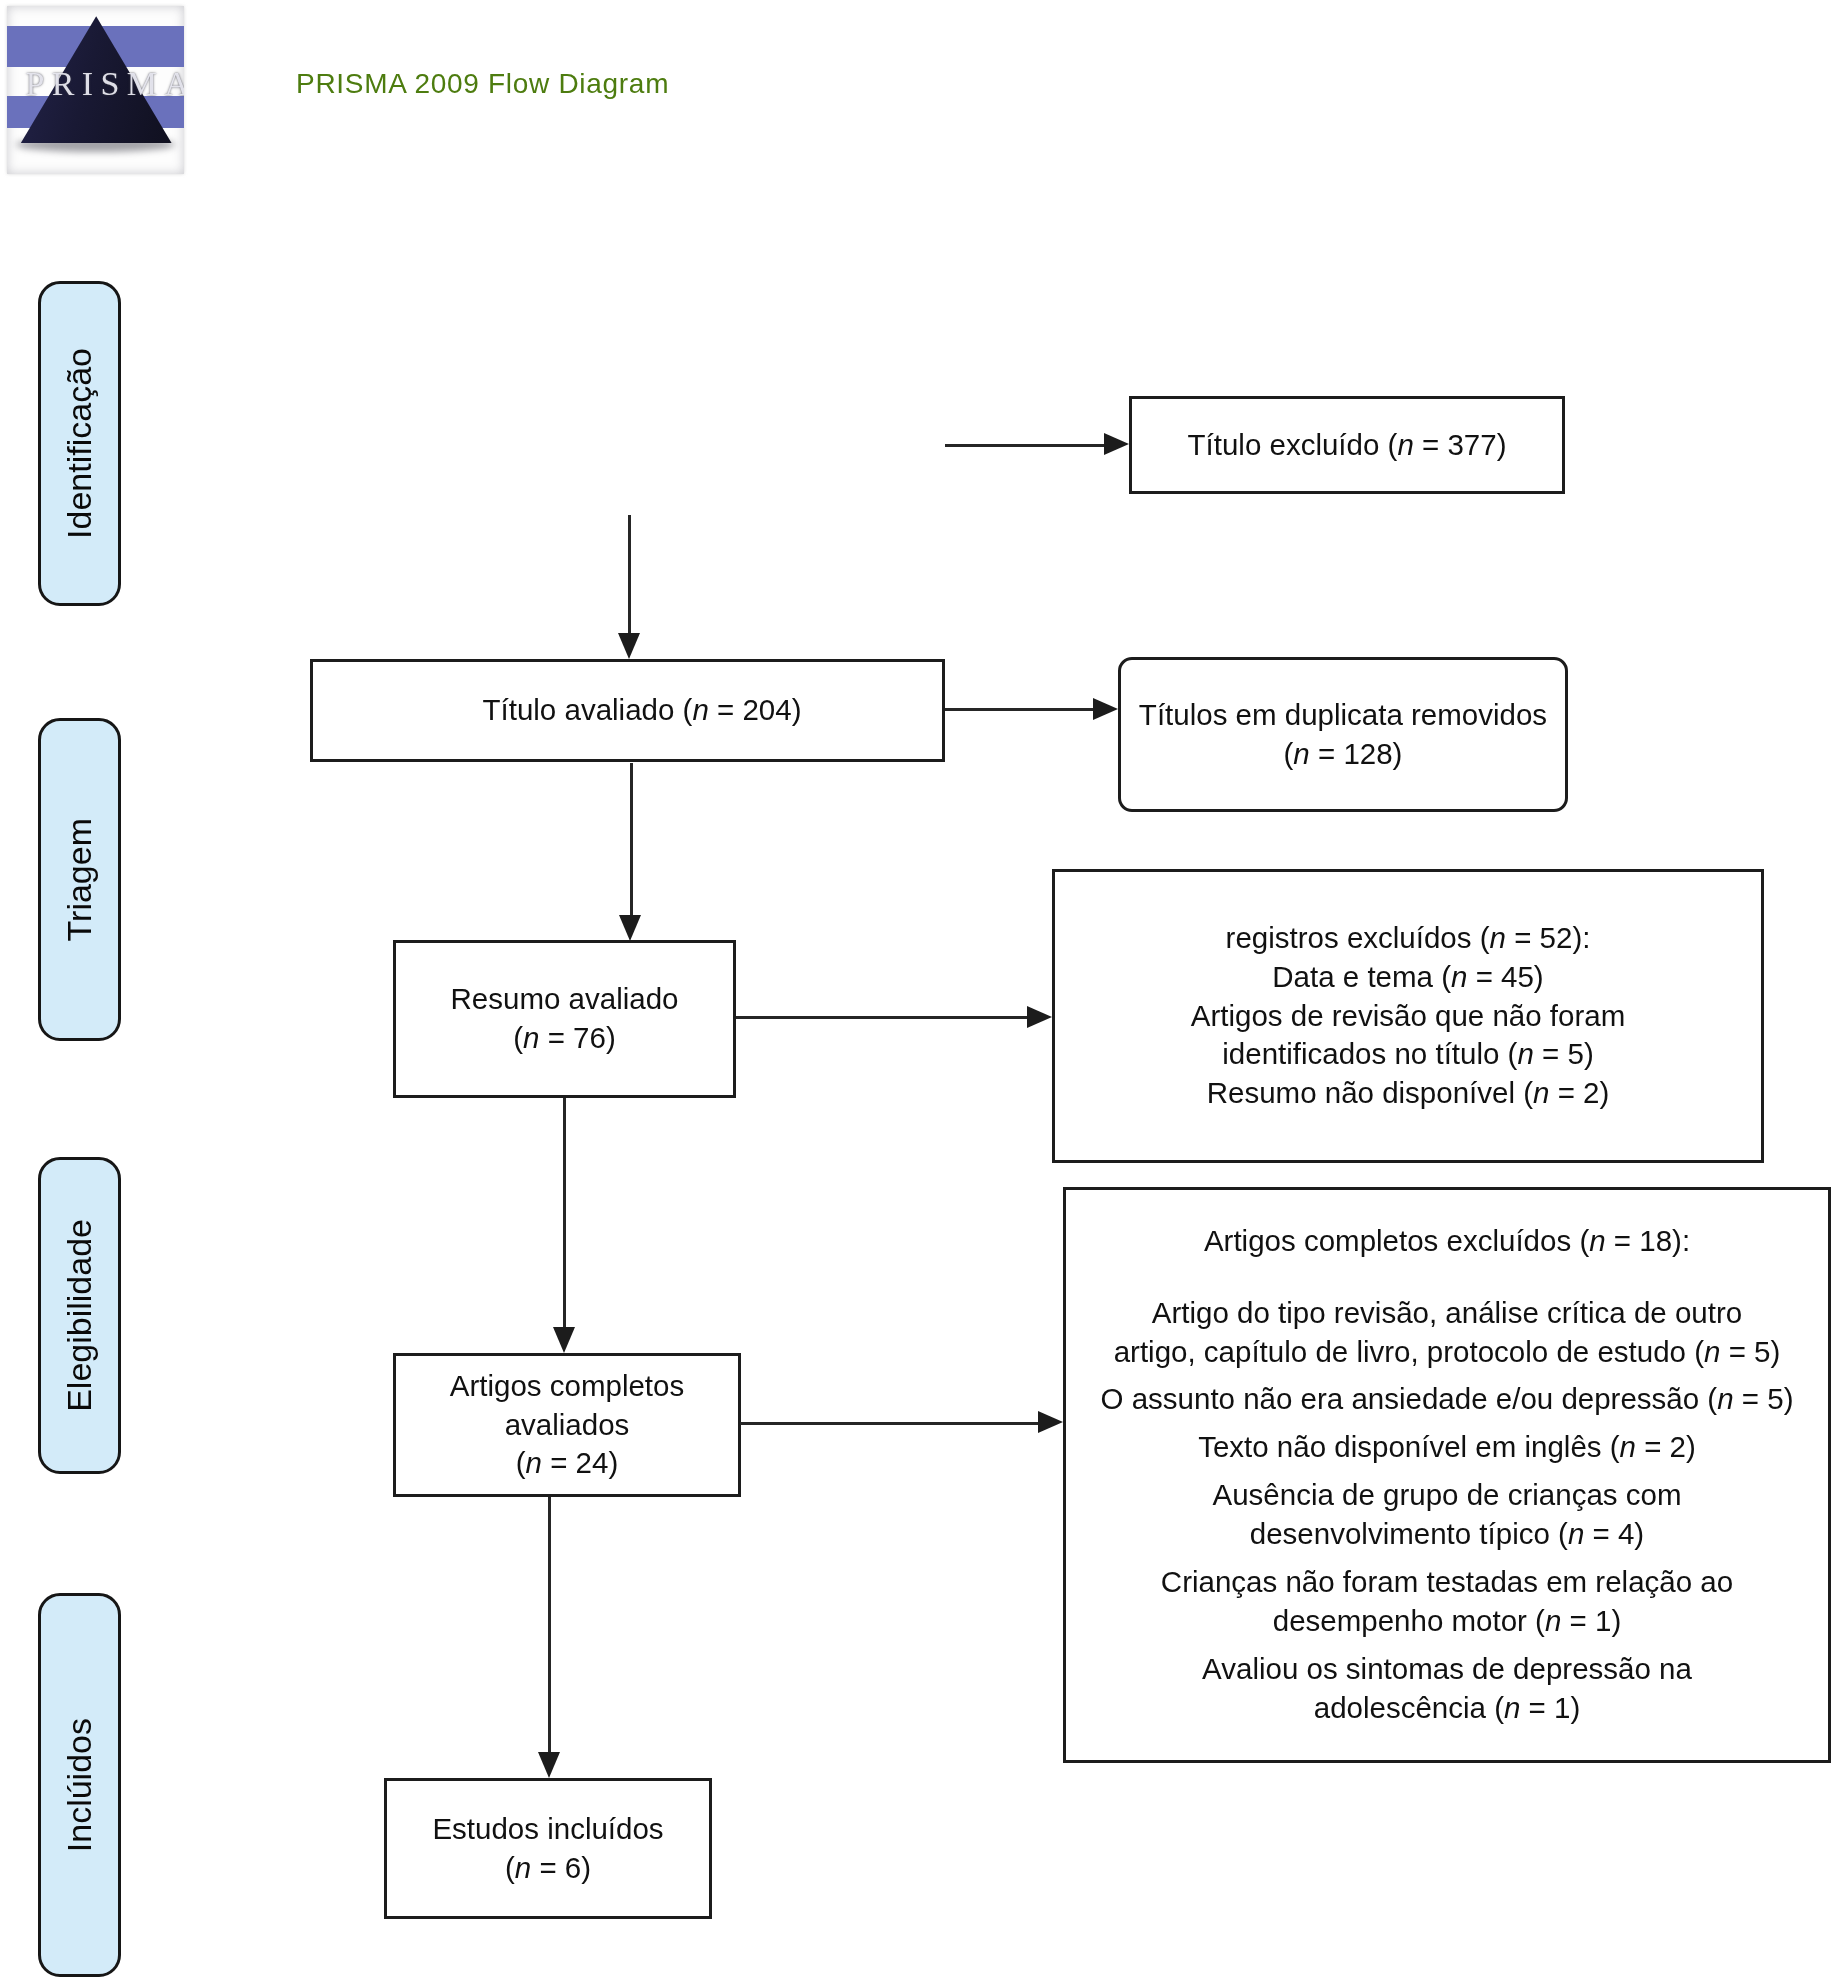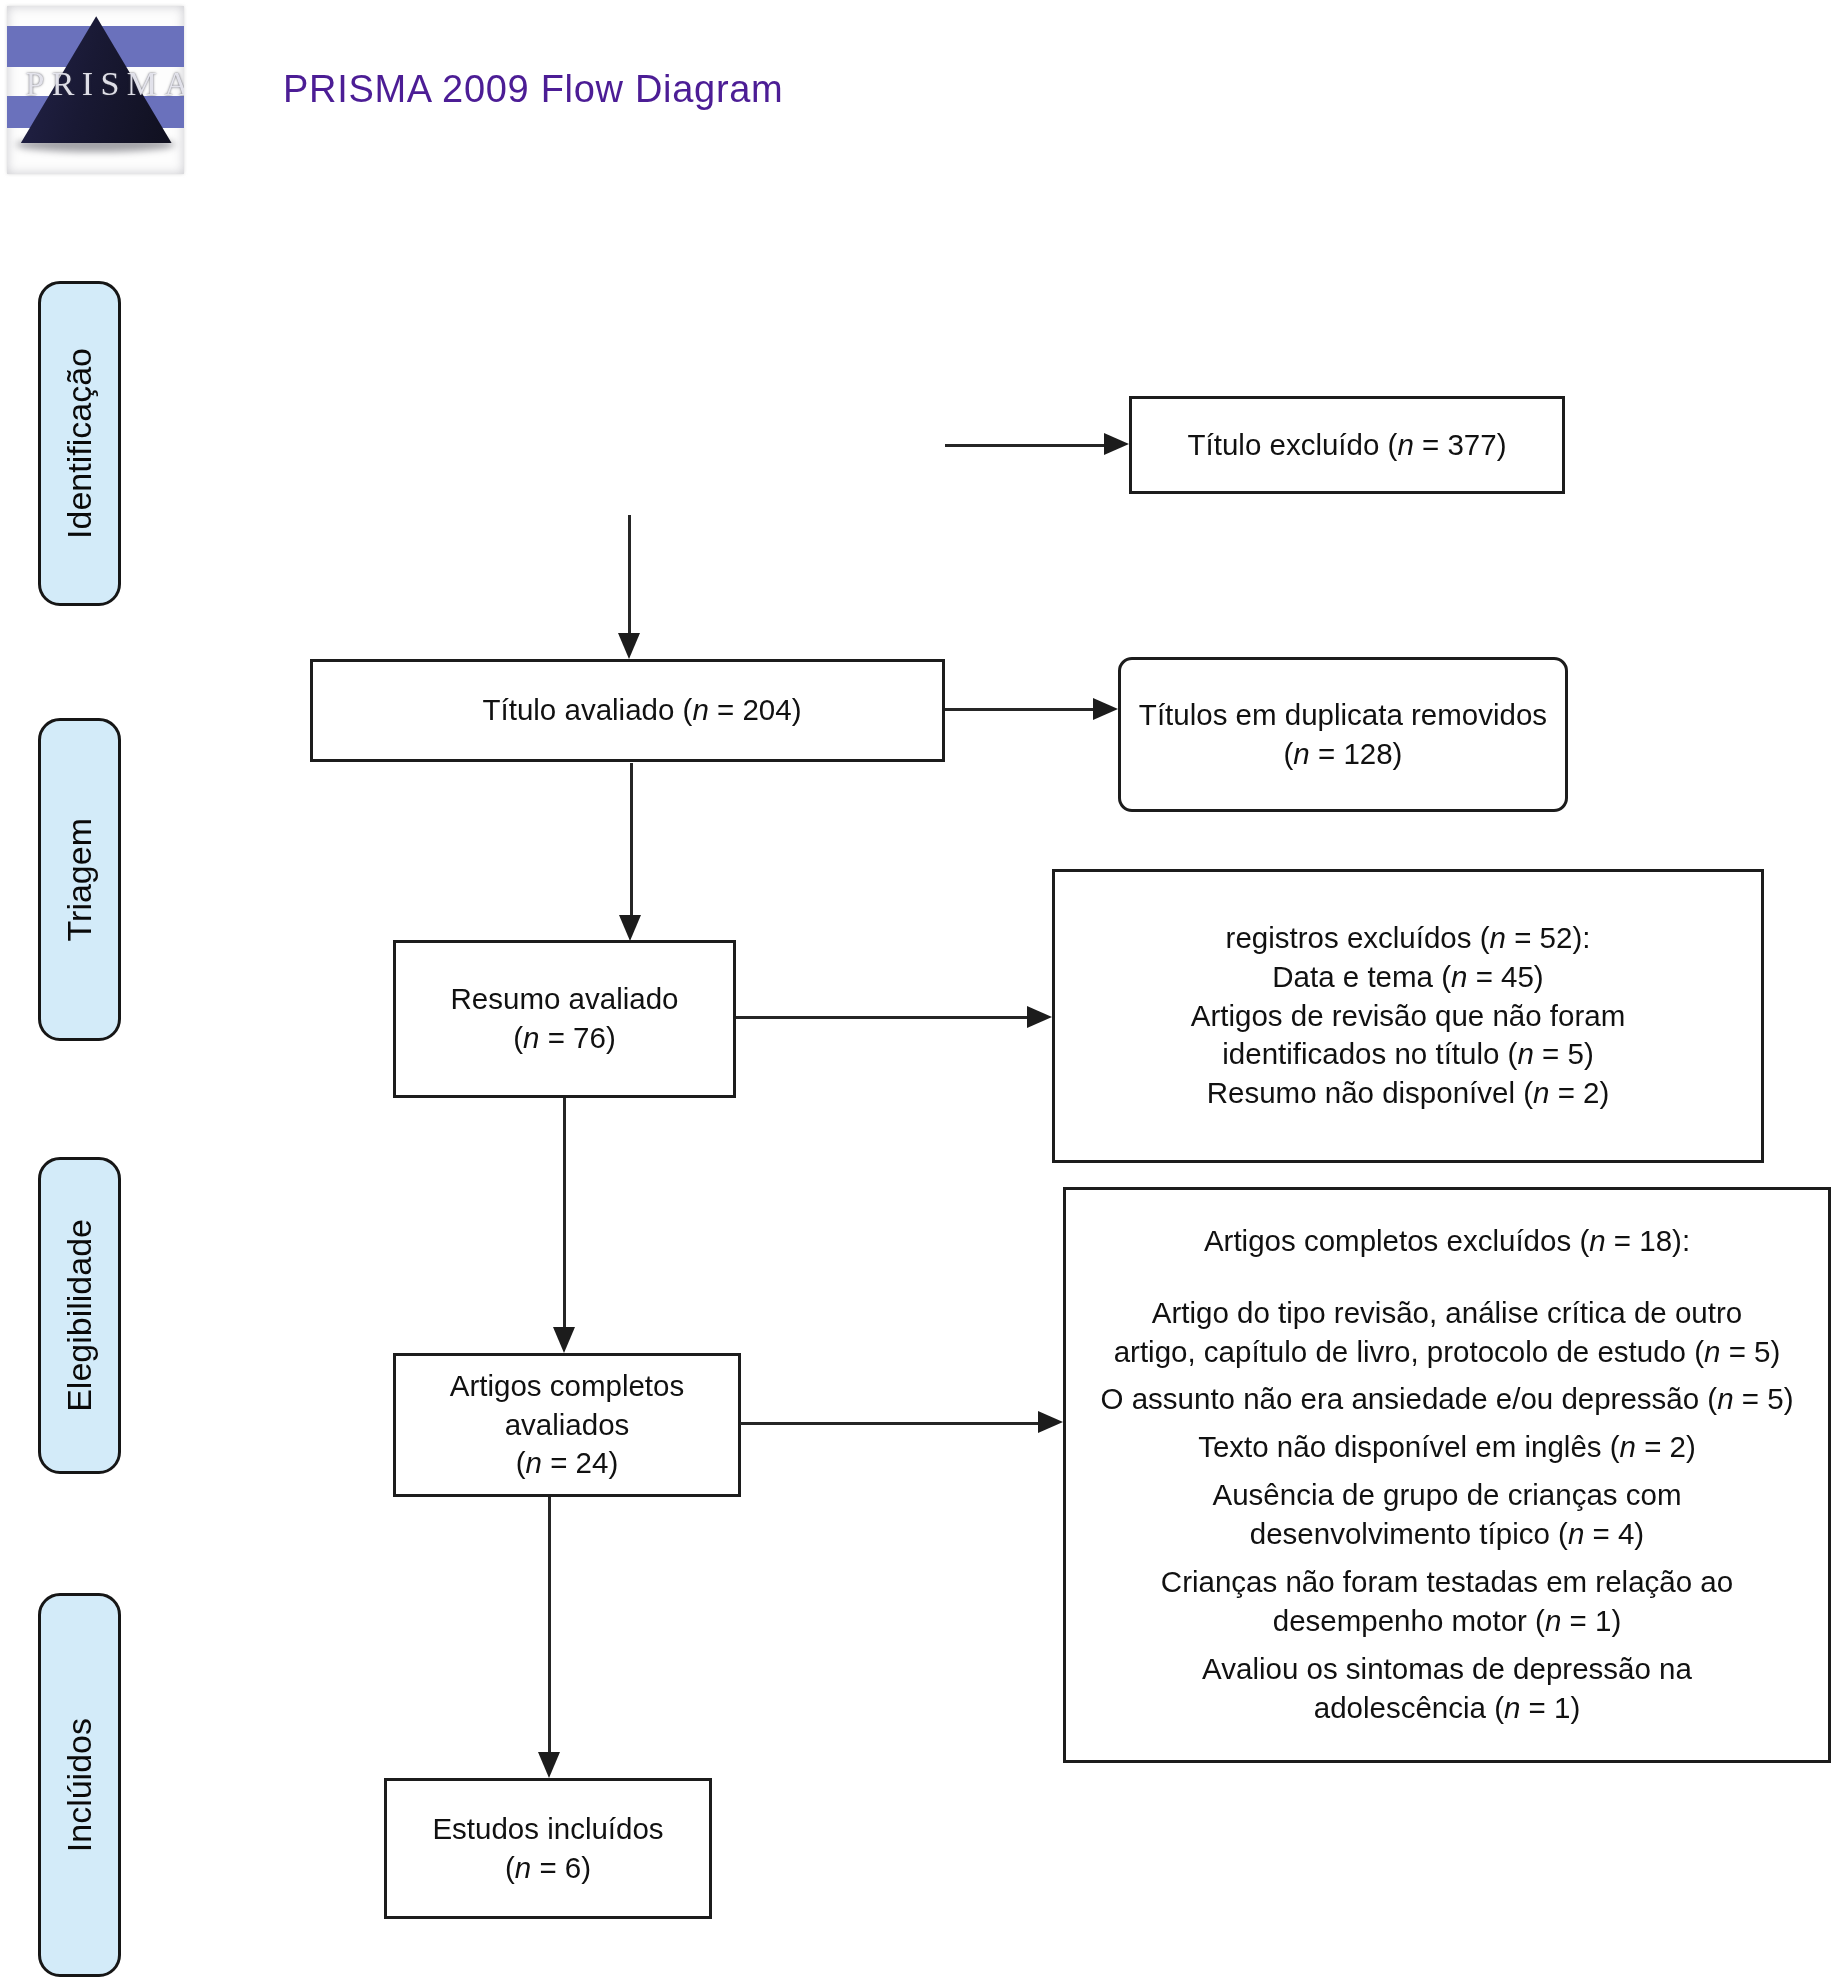--- a/index.html
+++ b/index.html
@@ -9,24 +9,24 @@
     height: 1985px;
     background: #ffffff;
     font-family: "Liberation Sans", sans-serif;
     color: #111;
     overflow: hidden;
   }
 
   
   .page-title {
     position: absolute;
-    left: 283px; top: 68px;
-    font-size: 38px;
+    left: 296px; top: 68px;
+    font-size: 28px;
     letter-spacing: 0.7px;
-    color: #4c1d95;
+    color: #4d7c0f;
     white-space: nowrap;
   }
 
   .logo {
     position: absolute;
     left: 7.4px; top: 5.9px;
     width: 177px; height: 168px;
     background: #fdfdfd;
     box-shadow: inset 0 0 10.3px rgba(140,140,150,.45), 0 0 3px rgba(180,180,180,.5);
     overflow: hidden;

